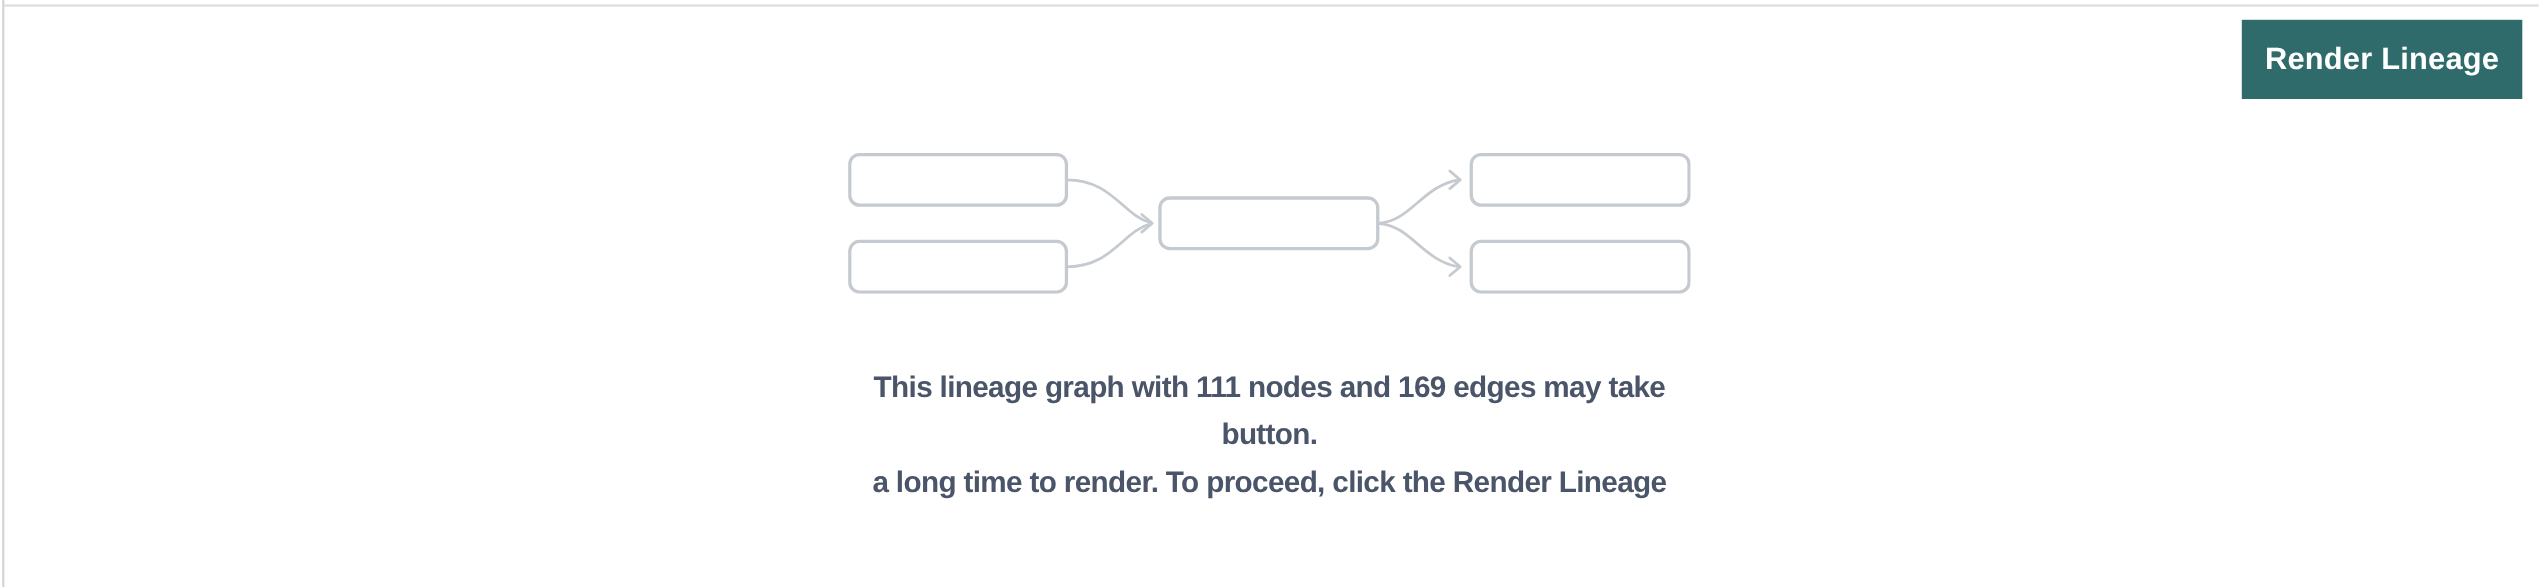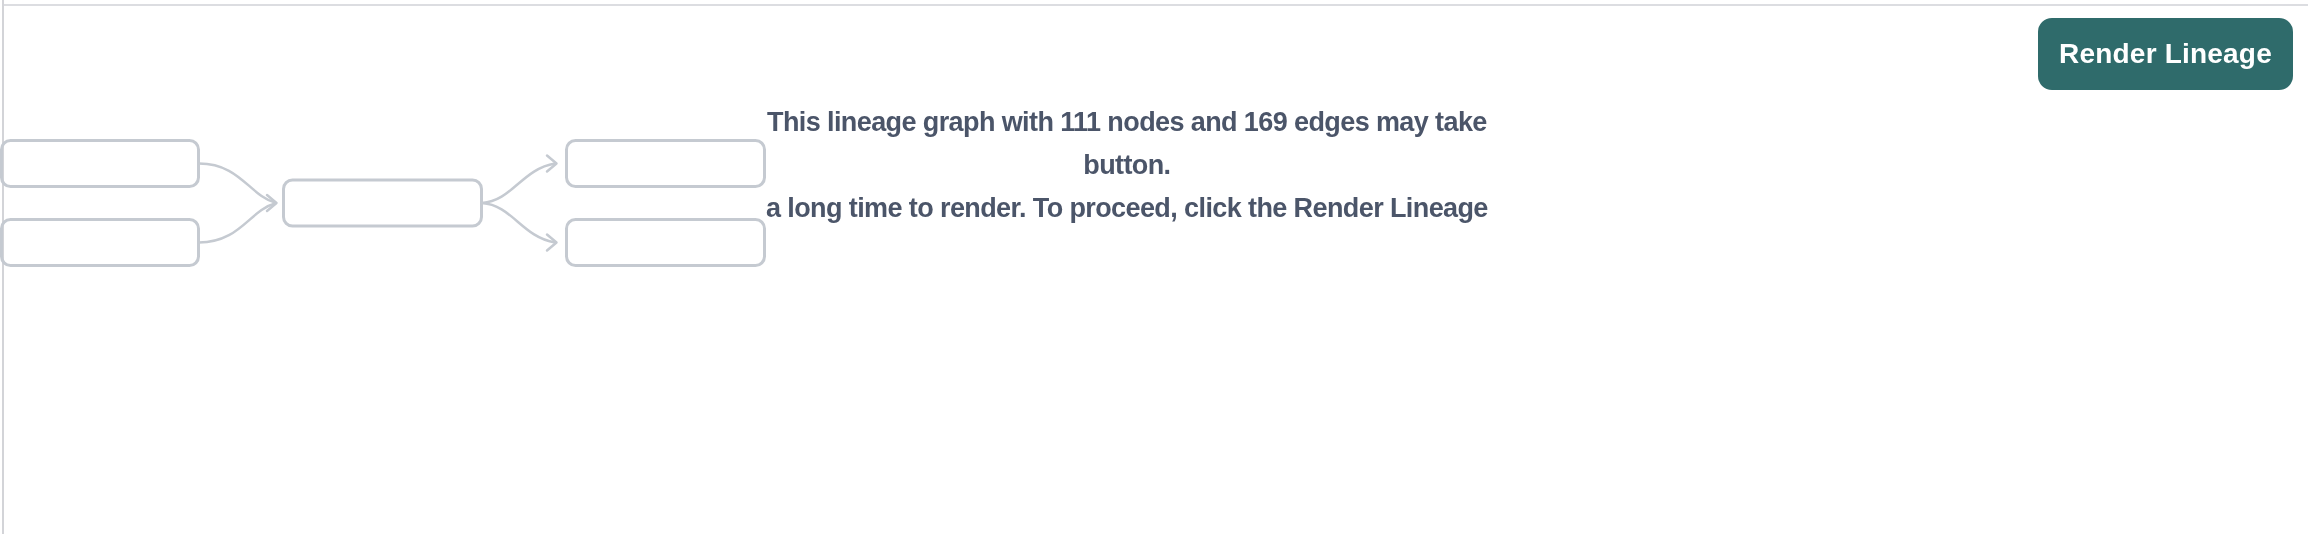--- a/index.html
+++ b/index.html
@@ -22,36 +22,36 @@
     right: 0; height: 2px;
     background: #dcdde1;
   }
   .render-btn {
     position: absolute;
     left: 2038px; top: 18px;
     width: 255px; height: 72px;
     background: #2f6b6b;
     color: #ffffff;
     border: none;
-    border-radius: 14px;
+    border-radius: 0;
     font-family: "Liberation Sans", sans-serif;
     font-size: 28px;
     font-weight: bold;
     letter-spacing: 0.2px;
     cursor: pointer;
     display: flex;
     align-items: center;
     justify-content: center;
   }
   .content {
     position: absolute;
     top: 0; left: 0;
     width: 100%;
     display: flex;
-    flex-direction: row;
+    flex-direction: column;
     align-items: center;
   }
   .graphic {
     margin-top: 139px;
     width: 766px;
     height: 128px;
   }
   .message {
     margin-top: 64px;
     text-align: center;

